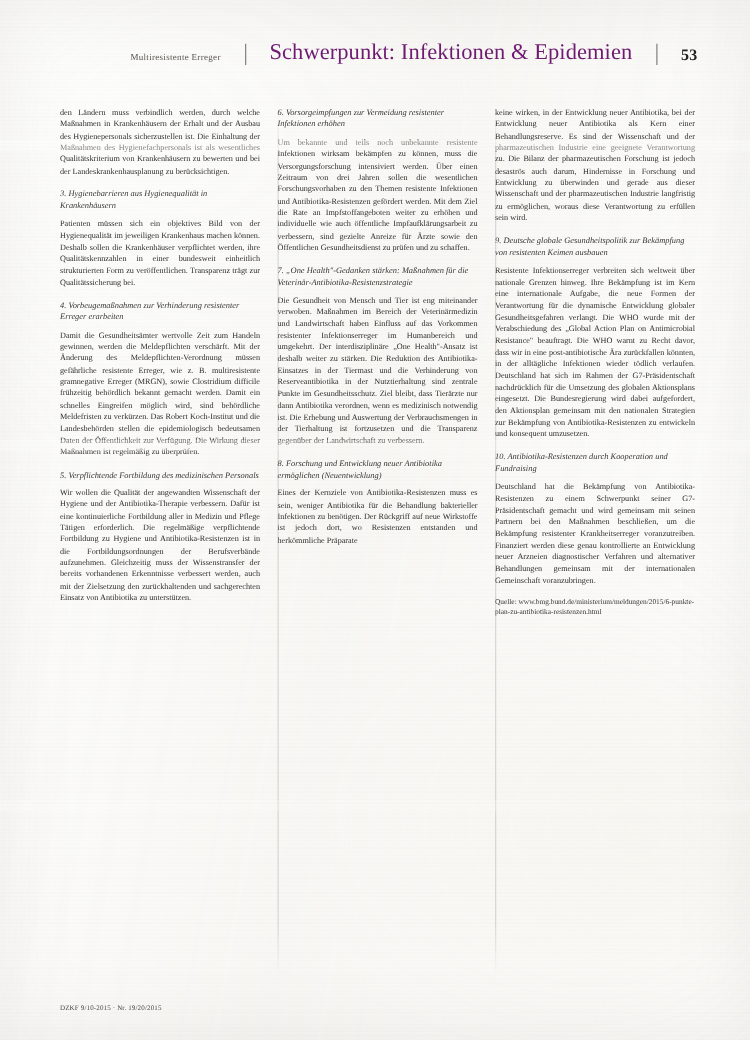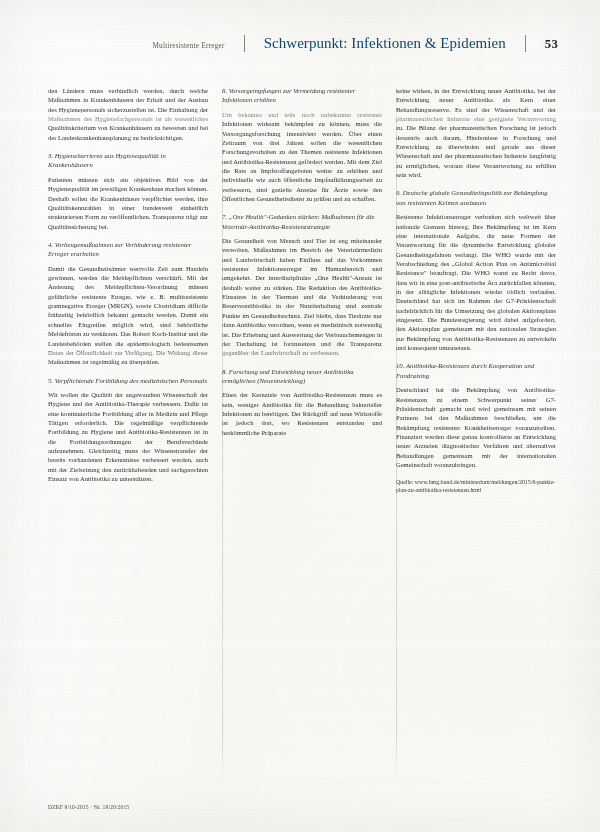--- a/index.html
+++ b/index.html
@@ -66,22 +66,22 @@
     white-space: nowrap;
     filter: blur(.32px);
   }
   .runhead-rule {
     width: 1px;
     height: 17px;
     background: #6f6c66;
     opacity: .82;
   }
   .runhead-title {
-    font-size: 15px;
-    color: #0c4a6e;
+    font-size: 18px;
+    color: #701a75;
     white-space: nowrap;
     letter-spacing: .05px;
     filter: blur(.22px);
   }
   .runhead-folio {
     font-size: 12.8px;
     font-weight: bold;
     color: #222220;
     letter-spacing: .2px;
     filter: blur(.18px);

